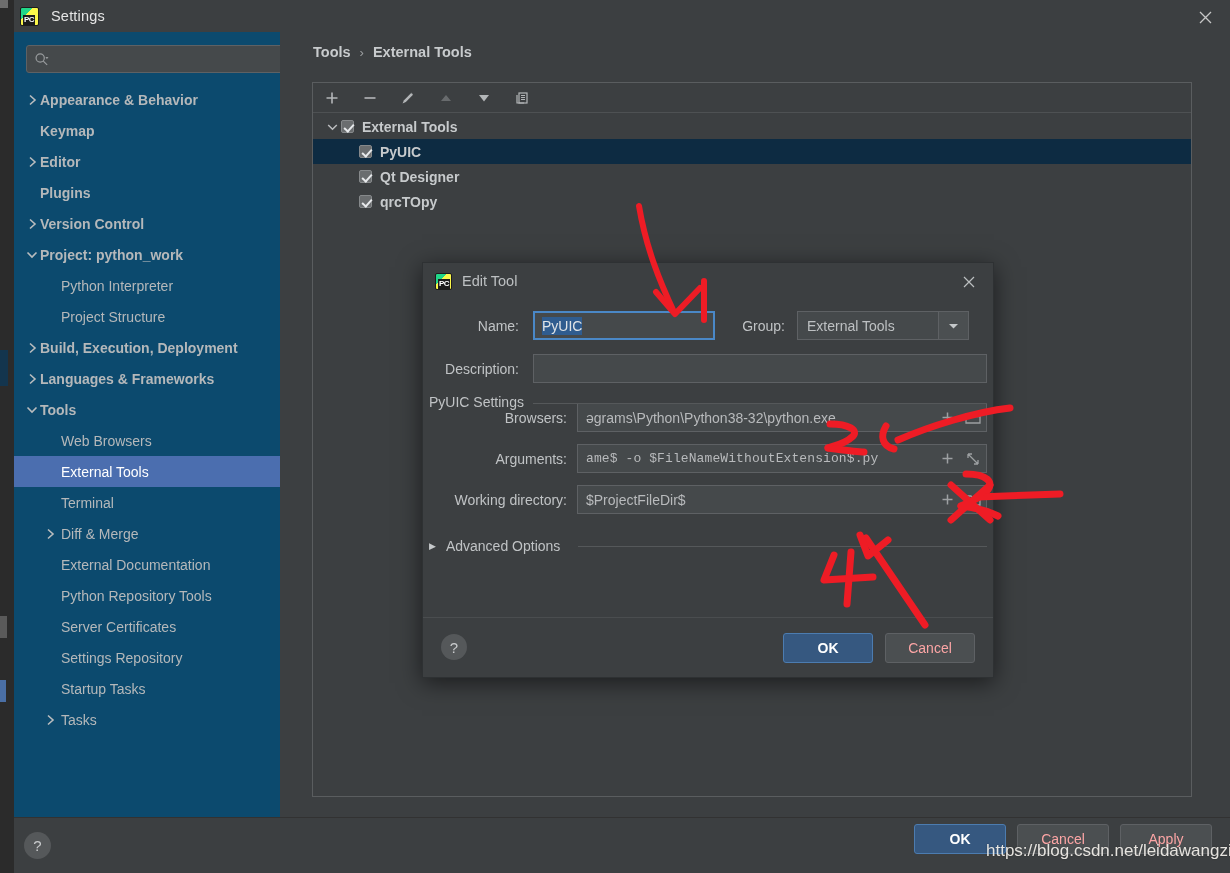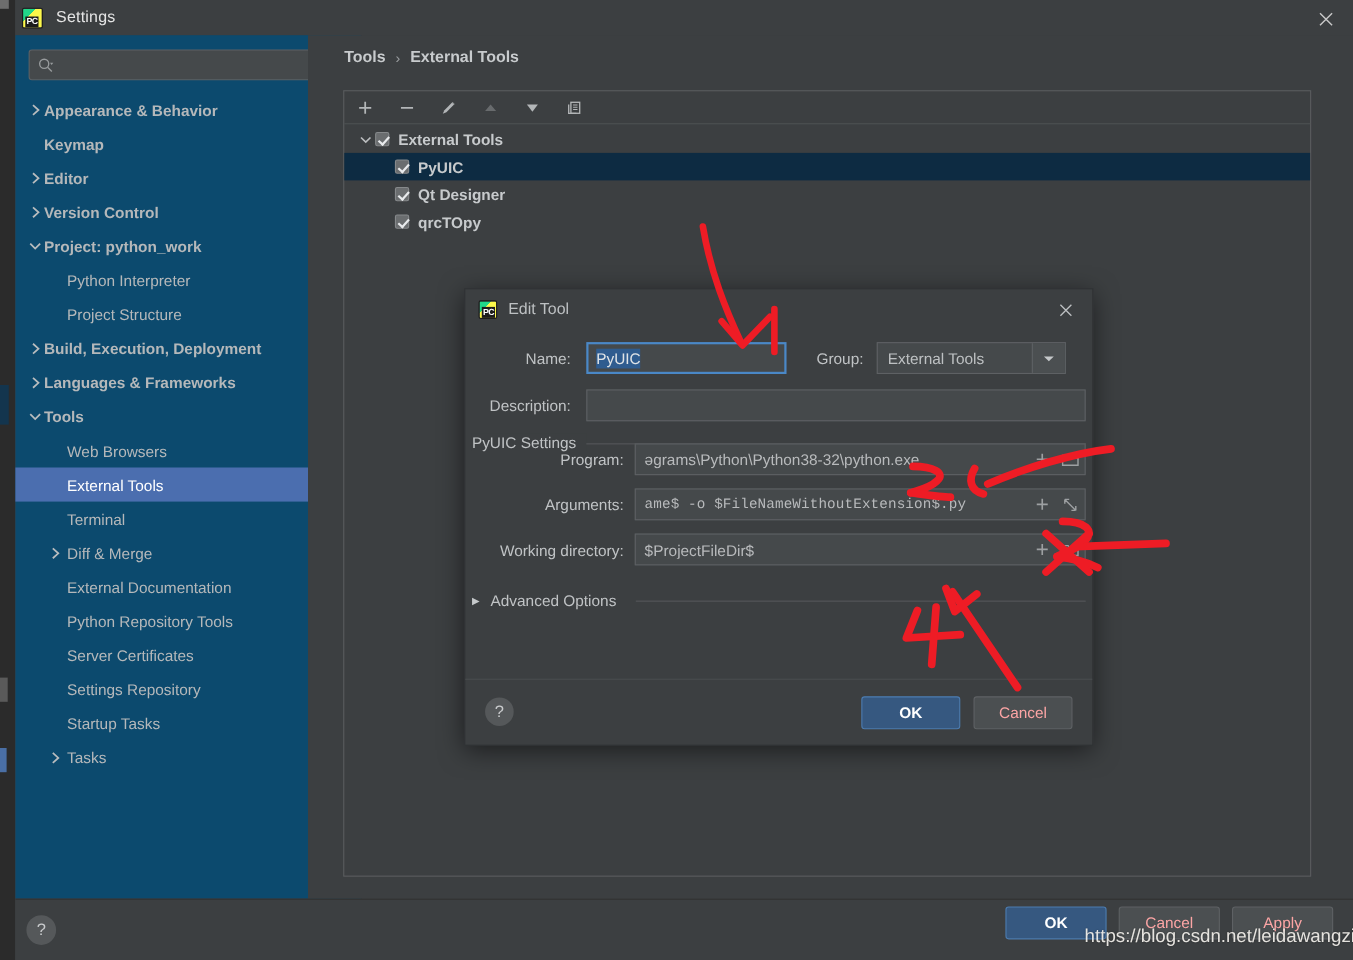--- a/index.html
+++ b/index.html
@@ -322,20 +322,24 @@
             <span class="lbl">Keymap</span>
           </div>
           <div class="tree-row lvl1 has-arrow">
             <span class="arrow">
               <svg width="9" height="12" viewBox="0 0 9 12">
                 <path d="M2 1.5 L7 6 L2 10.5" stroke="#b9bcbe" stroke-width="1.6" fill="none"></path>
               </svg>
             </span>
             <span class="lbl">Editor</span>
           </div>
+          <div class="tree-row lvl1">
+            <span class="arrow"></span>
+            <span class="lbl">Plugins</span>
+          </div>
           <div class="tree-row lvl1 has-arrow">
             <span class="arrow">
               <svg width="9" height="12" viewBox="0 0 9 12">
                 <path d="M2 1.5 L7 6 L2 10.5" stroke="#b9bcbe" stroke-width="1.6" fill="none"></path>
               </svg>
             </span>
             <span class="lbl">Version Control</span>
             <span class="copy-badge"><svg width="13" height="13" viewBox="0 0 13 13">
                 <rect x="4" y="2" width="7" height="8" fill="none" stroke="#a7aaac" stroke-width="1.1"></rect>
                 <path d="M2 4 V11 H8.5" fill="none" stroke="#a7aaac" stroke-width="1.1"></path>
@@ -574,21 +578,21 @@
         <div class="tf" style="flex:1;">
           <span></span>
         </div>
       </div>
 
       <div class="group-box">
         <div class="group-rule" style="left:96px;"></div>
         <div class="group-legend">PyUIC Settings</div>
 
         <div class="tsrow" style="margin-top:20px;">
-          <div class="flabel">Program:</div>
+          <div class="flabel">Browsers:</div>
           <div class="field-ext">
             <div class="ftext">ǝgrams\Python\Python38-32\python.exe</div>
             <div class="icon-btn">
               <svg width="13" height="13" viewBox="0 0 13 13">
                 <path d="M6.5 1.5 V11.5 M1.5 6.5 H11.5" stroke="#9da0a2" stroke-width="1.5"></path>
               </svg>
             </div>
             <div class="icon-btn">
               <svg width="16" height="14" viewBox="0 0 16 14">
                 <path d="M1 3 h5 l1.2 1.6 H15 V12 H1 Z" fill="none" stroke="#9da0a2" stroke-width="1.3"></path>

